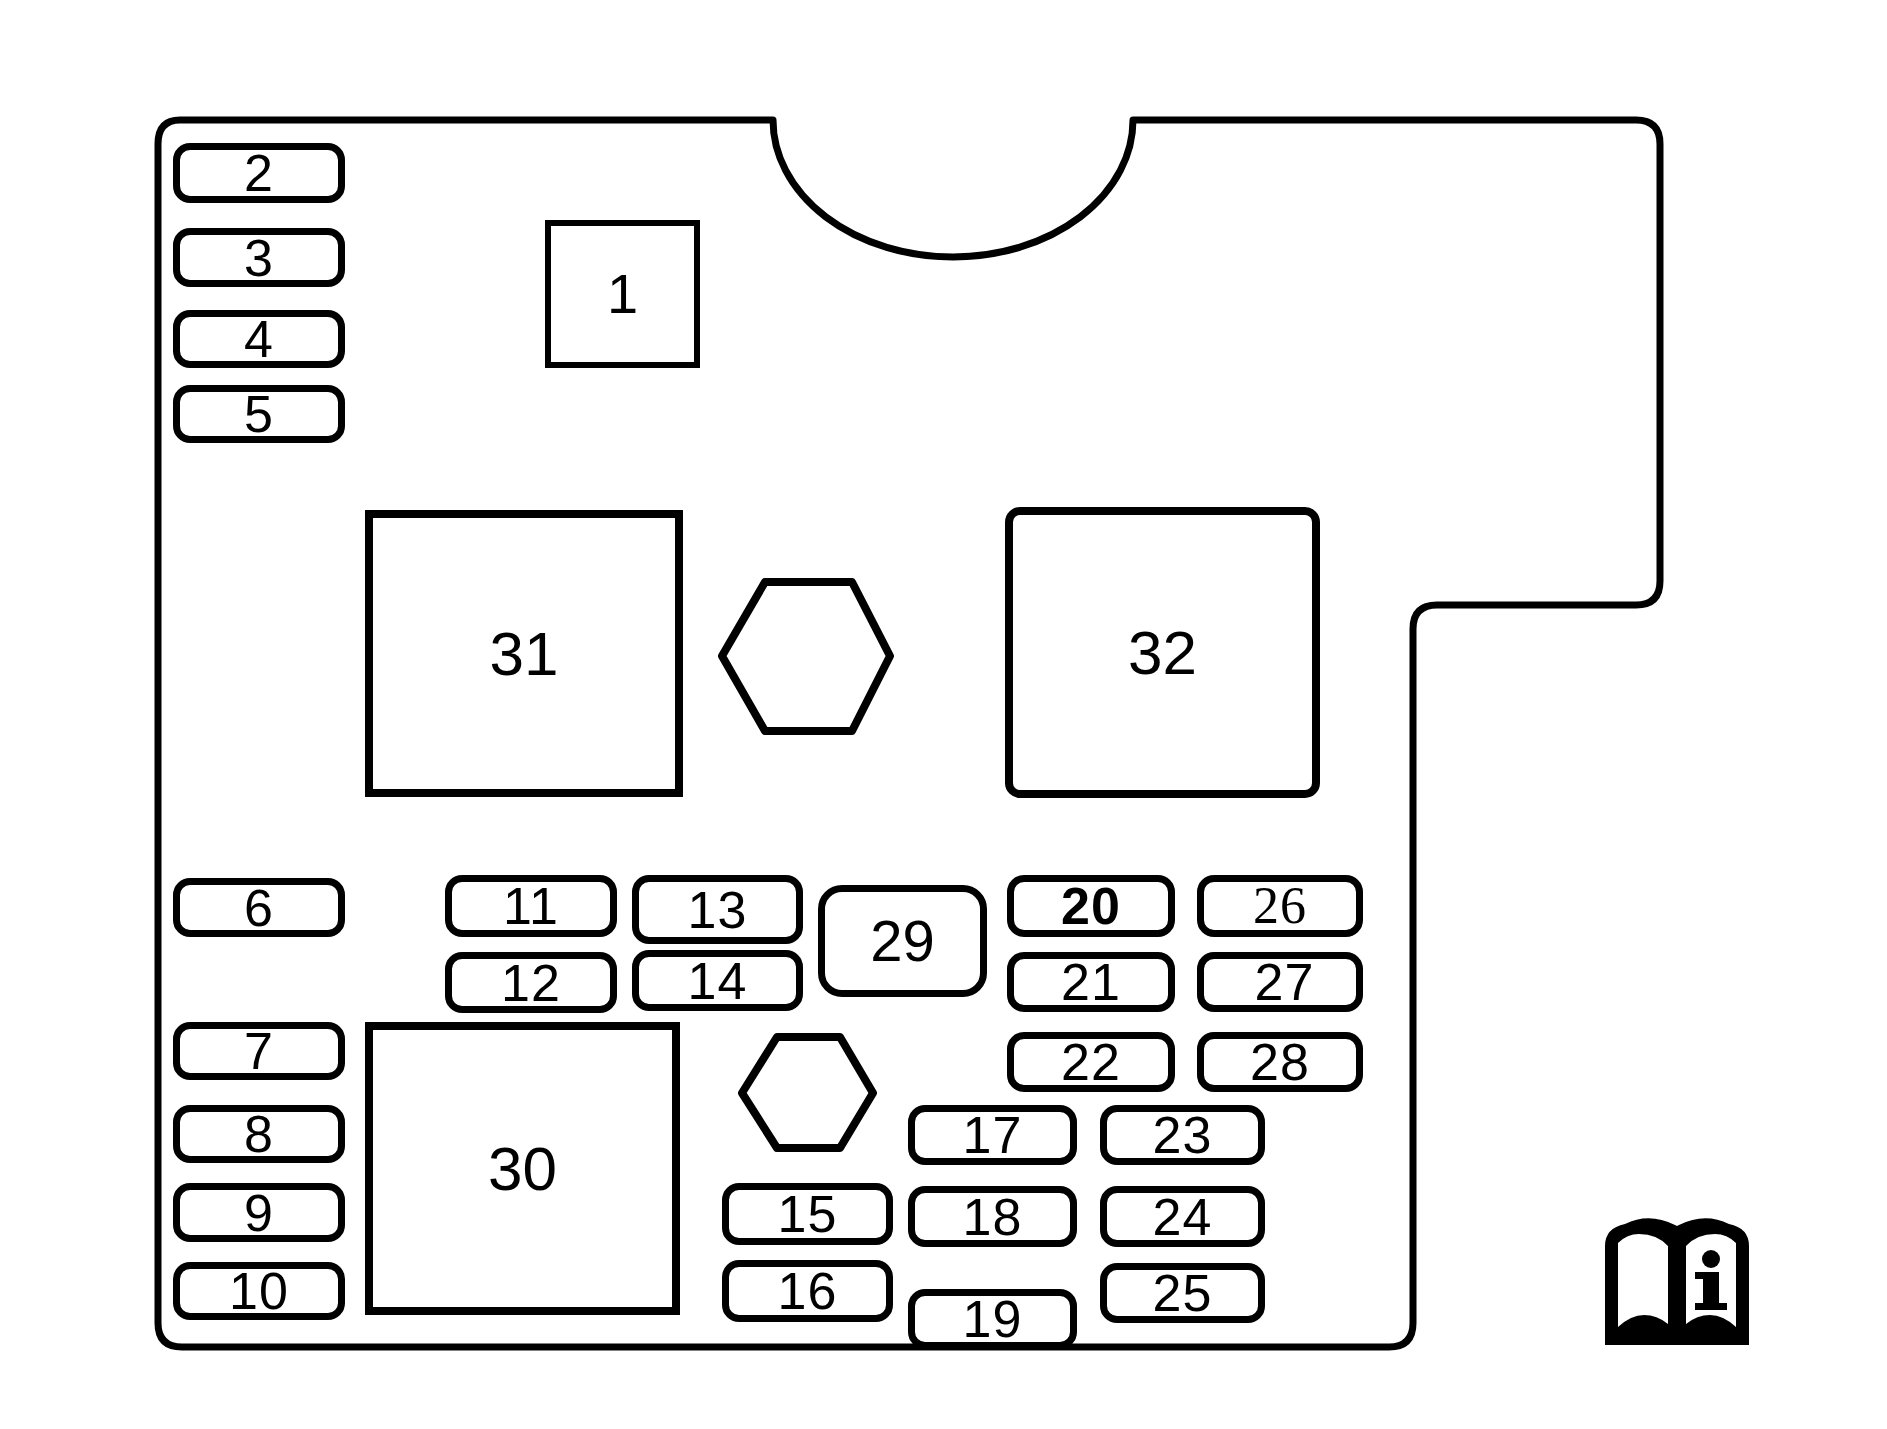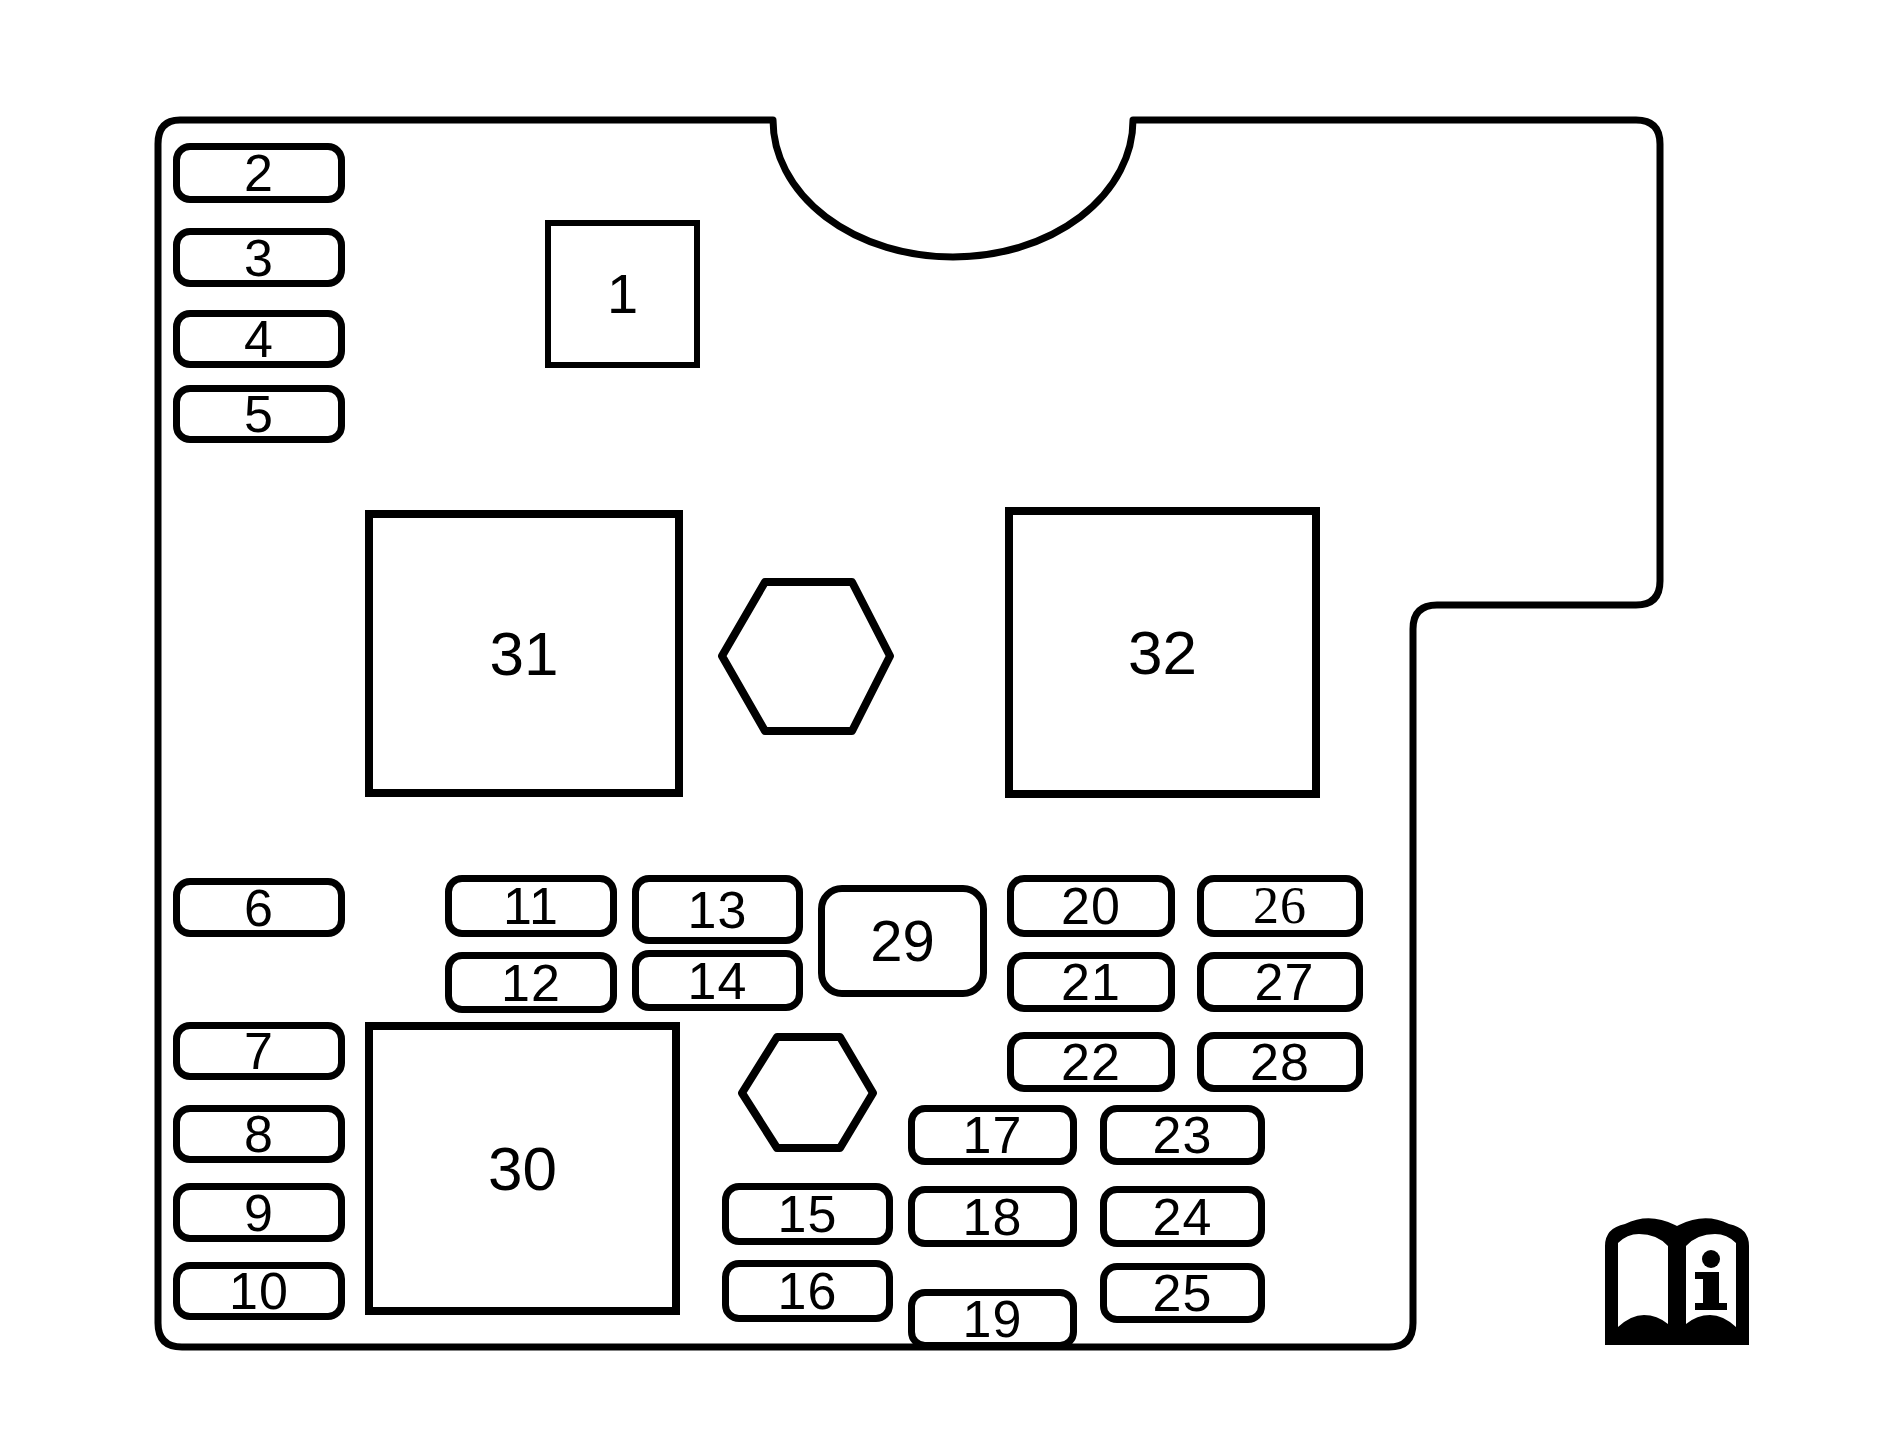--- a/index.html
+++ b/index.html
@@ -124,21 +124,21 @@
       </div>
       <div class="fuse" style="left: 908px; top: 1105px; width: 169px; height: 60px;">
         <span>17</span>
       </div>
       <div class="fuse" style="left: 908px; top: 1186px; width: 169px; height: 61px;">
         <span>18</span>
       </div>
       <div class="fuse" style="left: 908px; top: 1289px; width: 169px; height: 60px;">
         <span>19</span>
       </div>
-      <div class="fuse" style="left: 1007px; top: 875px; width: 168px; height: 62px;">
+      <div class="fuse" style="left: 1007px; top: 875px; width: 168px; height: 62px; font-weight: bold;">
         <span>20</span>
       </div>
       <div class="fuse" style="left: 1007px; top: 952px; width: 168px; height: 60px;">
         <span>21</span>
       </div>
       <div class="fuse" style="left: 1007px; top: 1032px; width: 168px; height: 60px;">
         <span>22</span>
       </div>
       <div class="fuse" style="left: 1100px; top: 1105px; width: 165px; height: 60px;">
         <span>23</span>
@@ -163,18 +163,18 @@
       </div>
       <div class="comp rounded" style="left: 818px; top: 885px; width: 169px; height: 112px;">
         <span>29</span>
       </div>
       <div class="comp" style="left: 365px; top: 1022px; width: 315px; height: 293px;">
         <span>30</span>
       </div>
       <div class="comp" style="left: 365px; top: 510px; width: 318px; height: 287px;">
         <span>31</span>
       </div>
-      <div class="comp" style="left: 1005px; top: 507px; width: 315px; height: 291px;">
+      <div class="comp" style="left: 1005px; top: 507px; width: 315px; height: 291px; border-radius: 15px;">
         <span>32</span>
       </div>
     </div>
 
 </div>
 
 </body></html>

